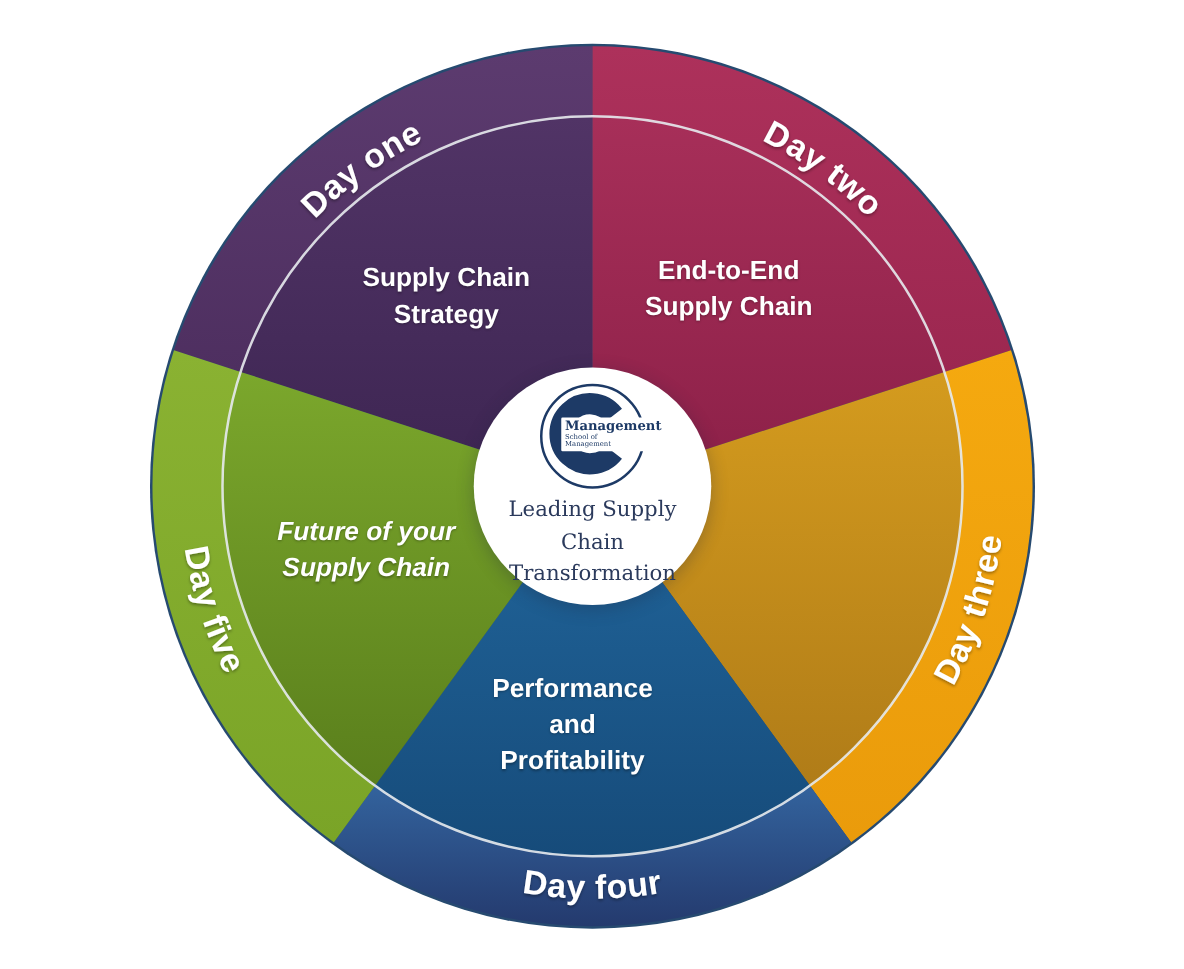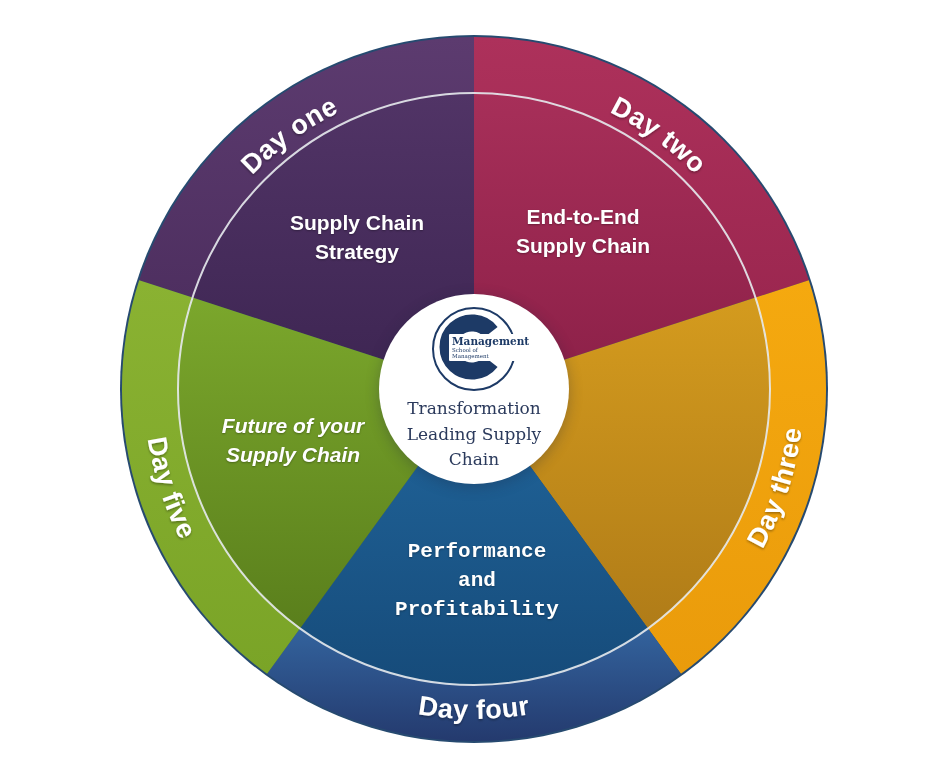--- a/index.html
+++ b/index.html
@@ -7,21 +7,21 @@
          font-family:"Liberation Sans",sans-serif;}
   .wheel-svg{position:absolute;left:0;top:0;}
   .day-label{font-family:"Liberation Sans",sans-serif;font-weight:bold;font-size:27px;
              fill:#ffffff;letter-spacing:.5px;}
   .topic{position:absolute;transform:translate(-50%,-50%);color:#ffffff;
          font-size:21px;font-weight:bold;line-height:1.38;text-align:center;
          white-space:pre-line;text-shadow:0 1px 2px rgba(0,0,0,.3);pointer-events:none;}
   .topic-0{left:357px;top:238px;}
   .topic-1{left:583px;top:232px;}
   .topic-2{left:663px;top:441px;}
-  .topic-3{left:477px;top:581px;font-family:Liberation Mono, monospace;}
+  .topic-3{left:458px;top:581px;}
   .topic-4{left:293px;top:441px;font-style:italic;}
   .center-circle{position:absolute;left:379px;top:294px;width:190px;height:190px;
                  border-radius:50%;background:#ffffff;box-shadow:0 3px 14px rgba(30,35,60,.30);
                  display:flex;flex-direction:column;align-items:center;}
   .logo{position:relative;margin-top:13px;width:84px;height:84px;border:2px solid #1d3a66;
         border-radius:50%;box-sizing:border-box;}
   .logo svg{position:absolute;left:0;top:0;}
   .logo-text{position:absolute;left:15px;top:25px;background:#ffffff;padding:1px 3px;
              color:#1d3a66;text-align:left;line-height:1.15;border-radius:1px;}
   .logo-brand{font-family:"DejaVu Serif",serif;font-weight:bold;font-size:10.5px;}
@@ -140,18 +140,18 @@
       <svg width="80" height="80" viewBox="0 0 80 80">
         <path d="M58.9,53.8 A24,24 0 1 1 58.9,24.2" fill="none" stroke="#1d3a66" stroke-width="17" transform="translate(-2,-1)"></path>
       </svg>
       <div class="logo-text">
         <div class="logo-brand">Management</div>
         <div class="logo-sub">School of</div>
         <div class="logo-sub">Management</div>
       </div>
     </div>
     <div class="center-title">
+      <div>Leading Supply Chain</div>
       <div>Transformation</div>
-      <div>Leading Supply Chain</div>
     </div>
   </div>
 
 </div>
 
 </body></html>

